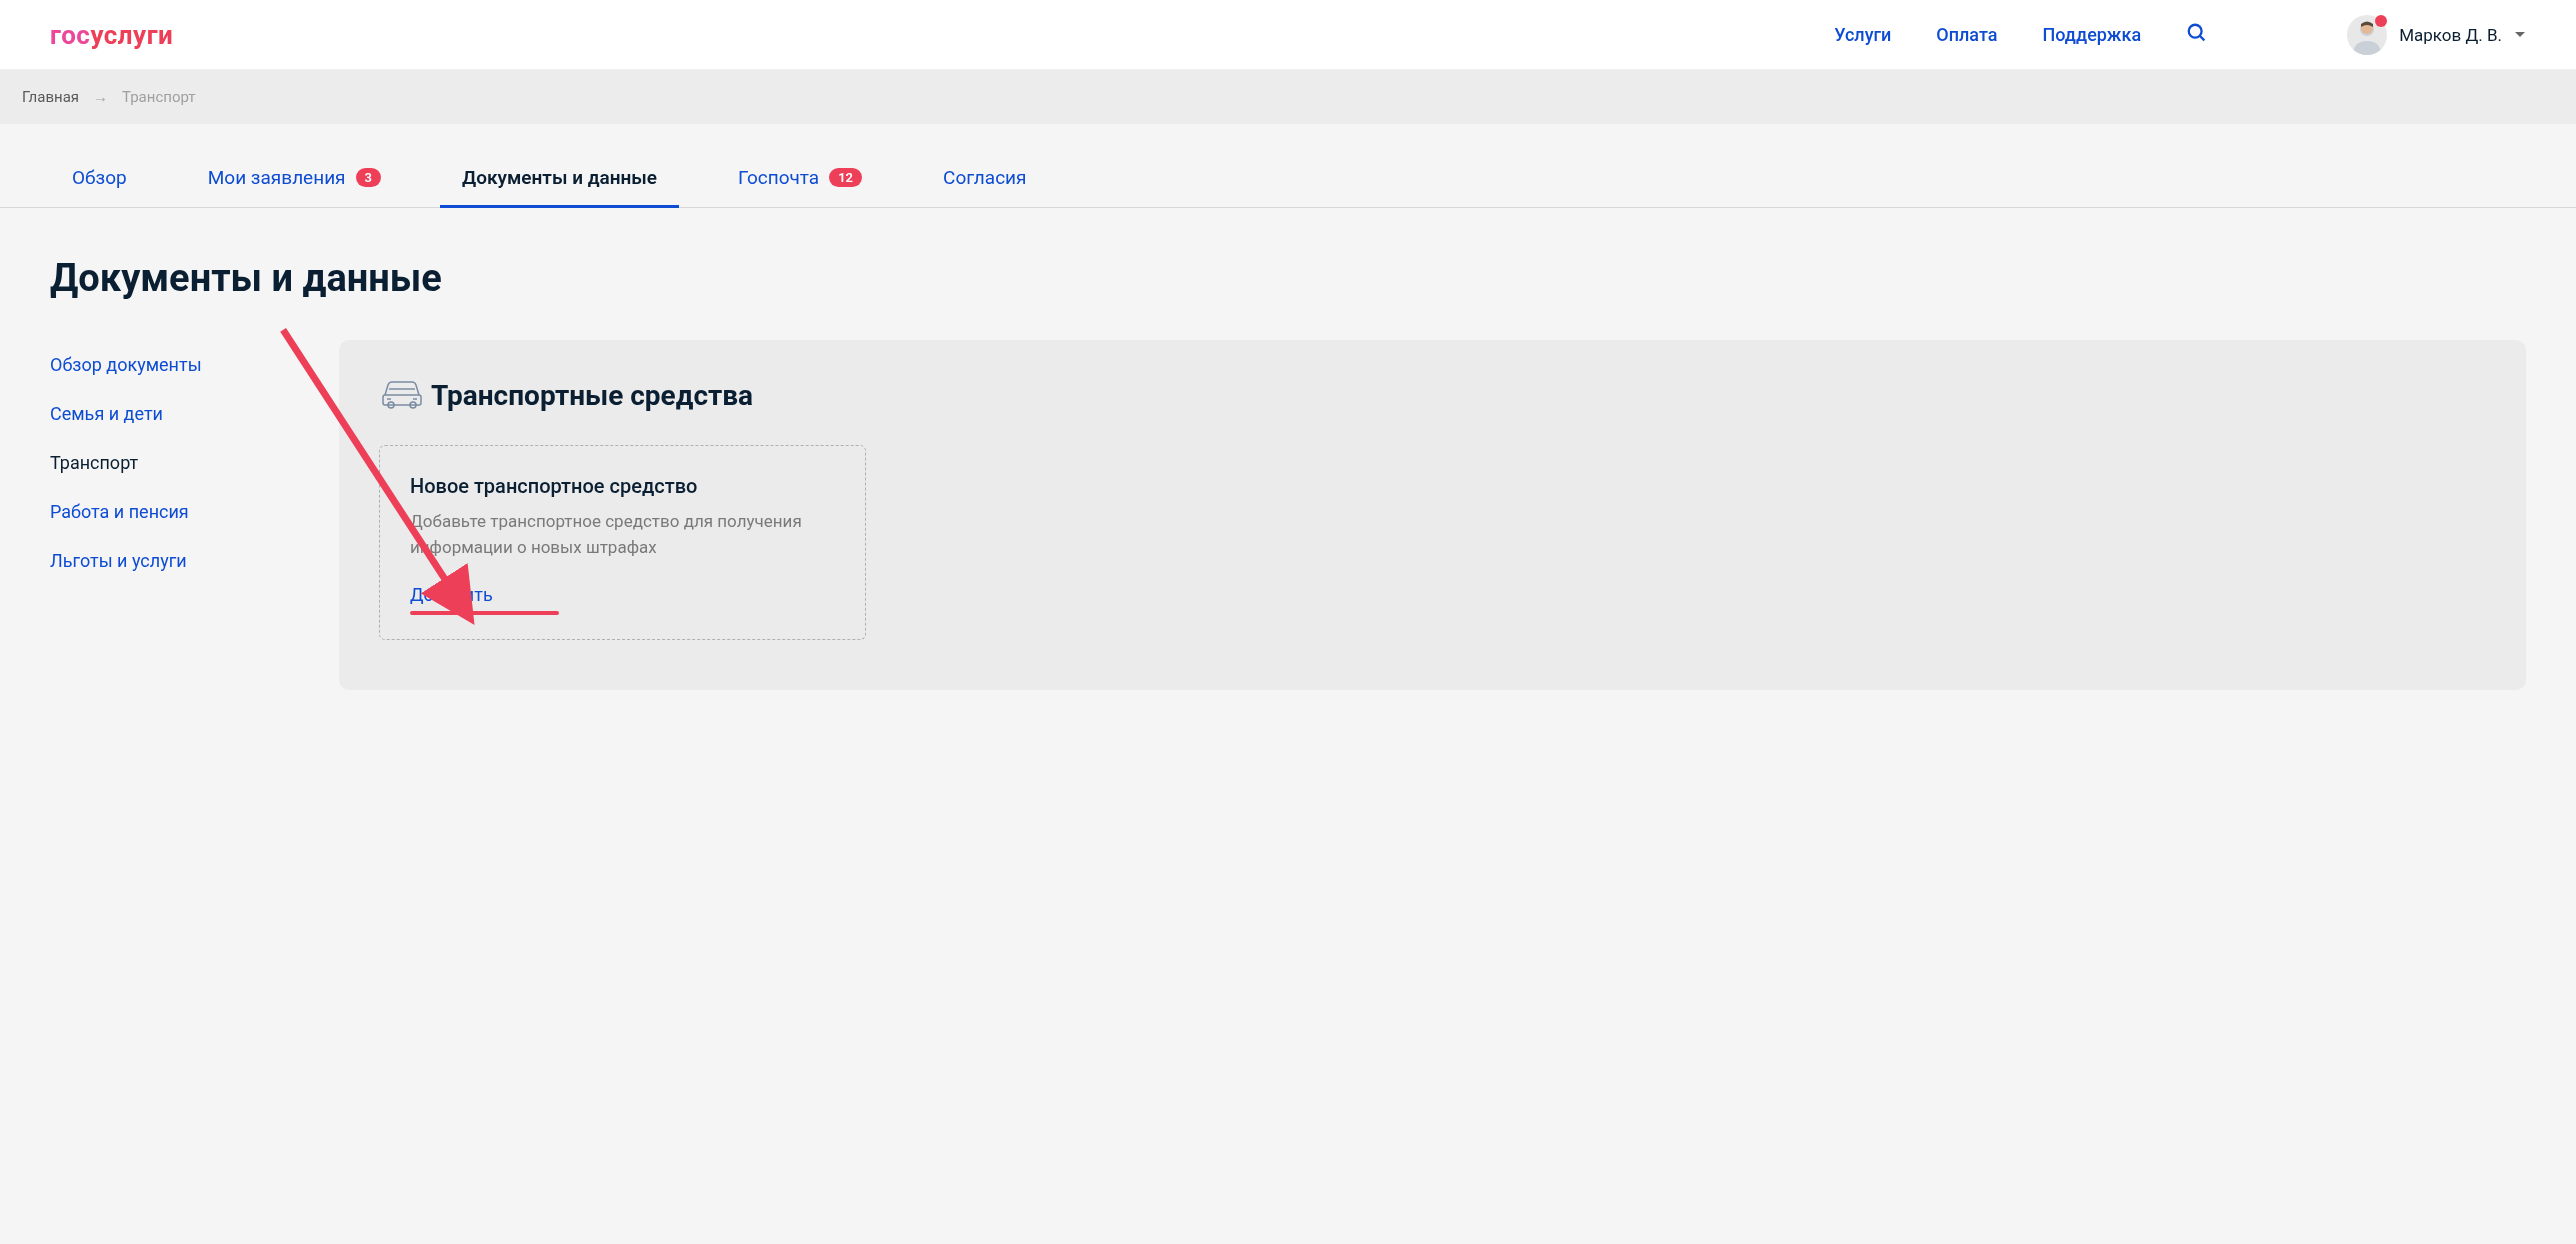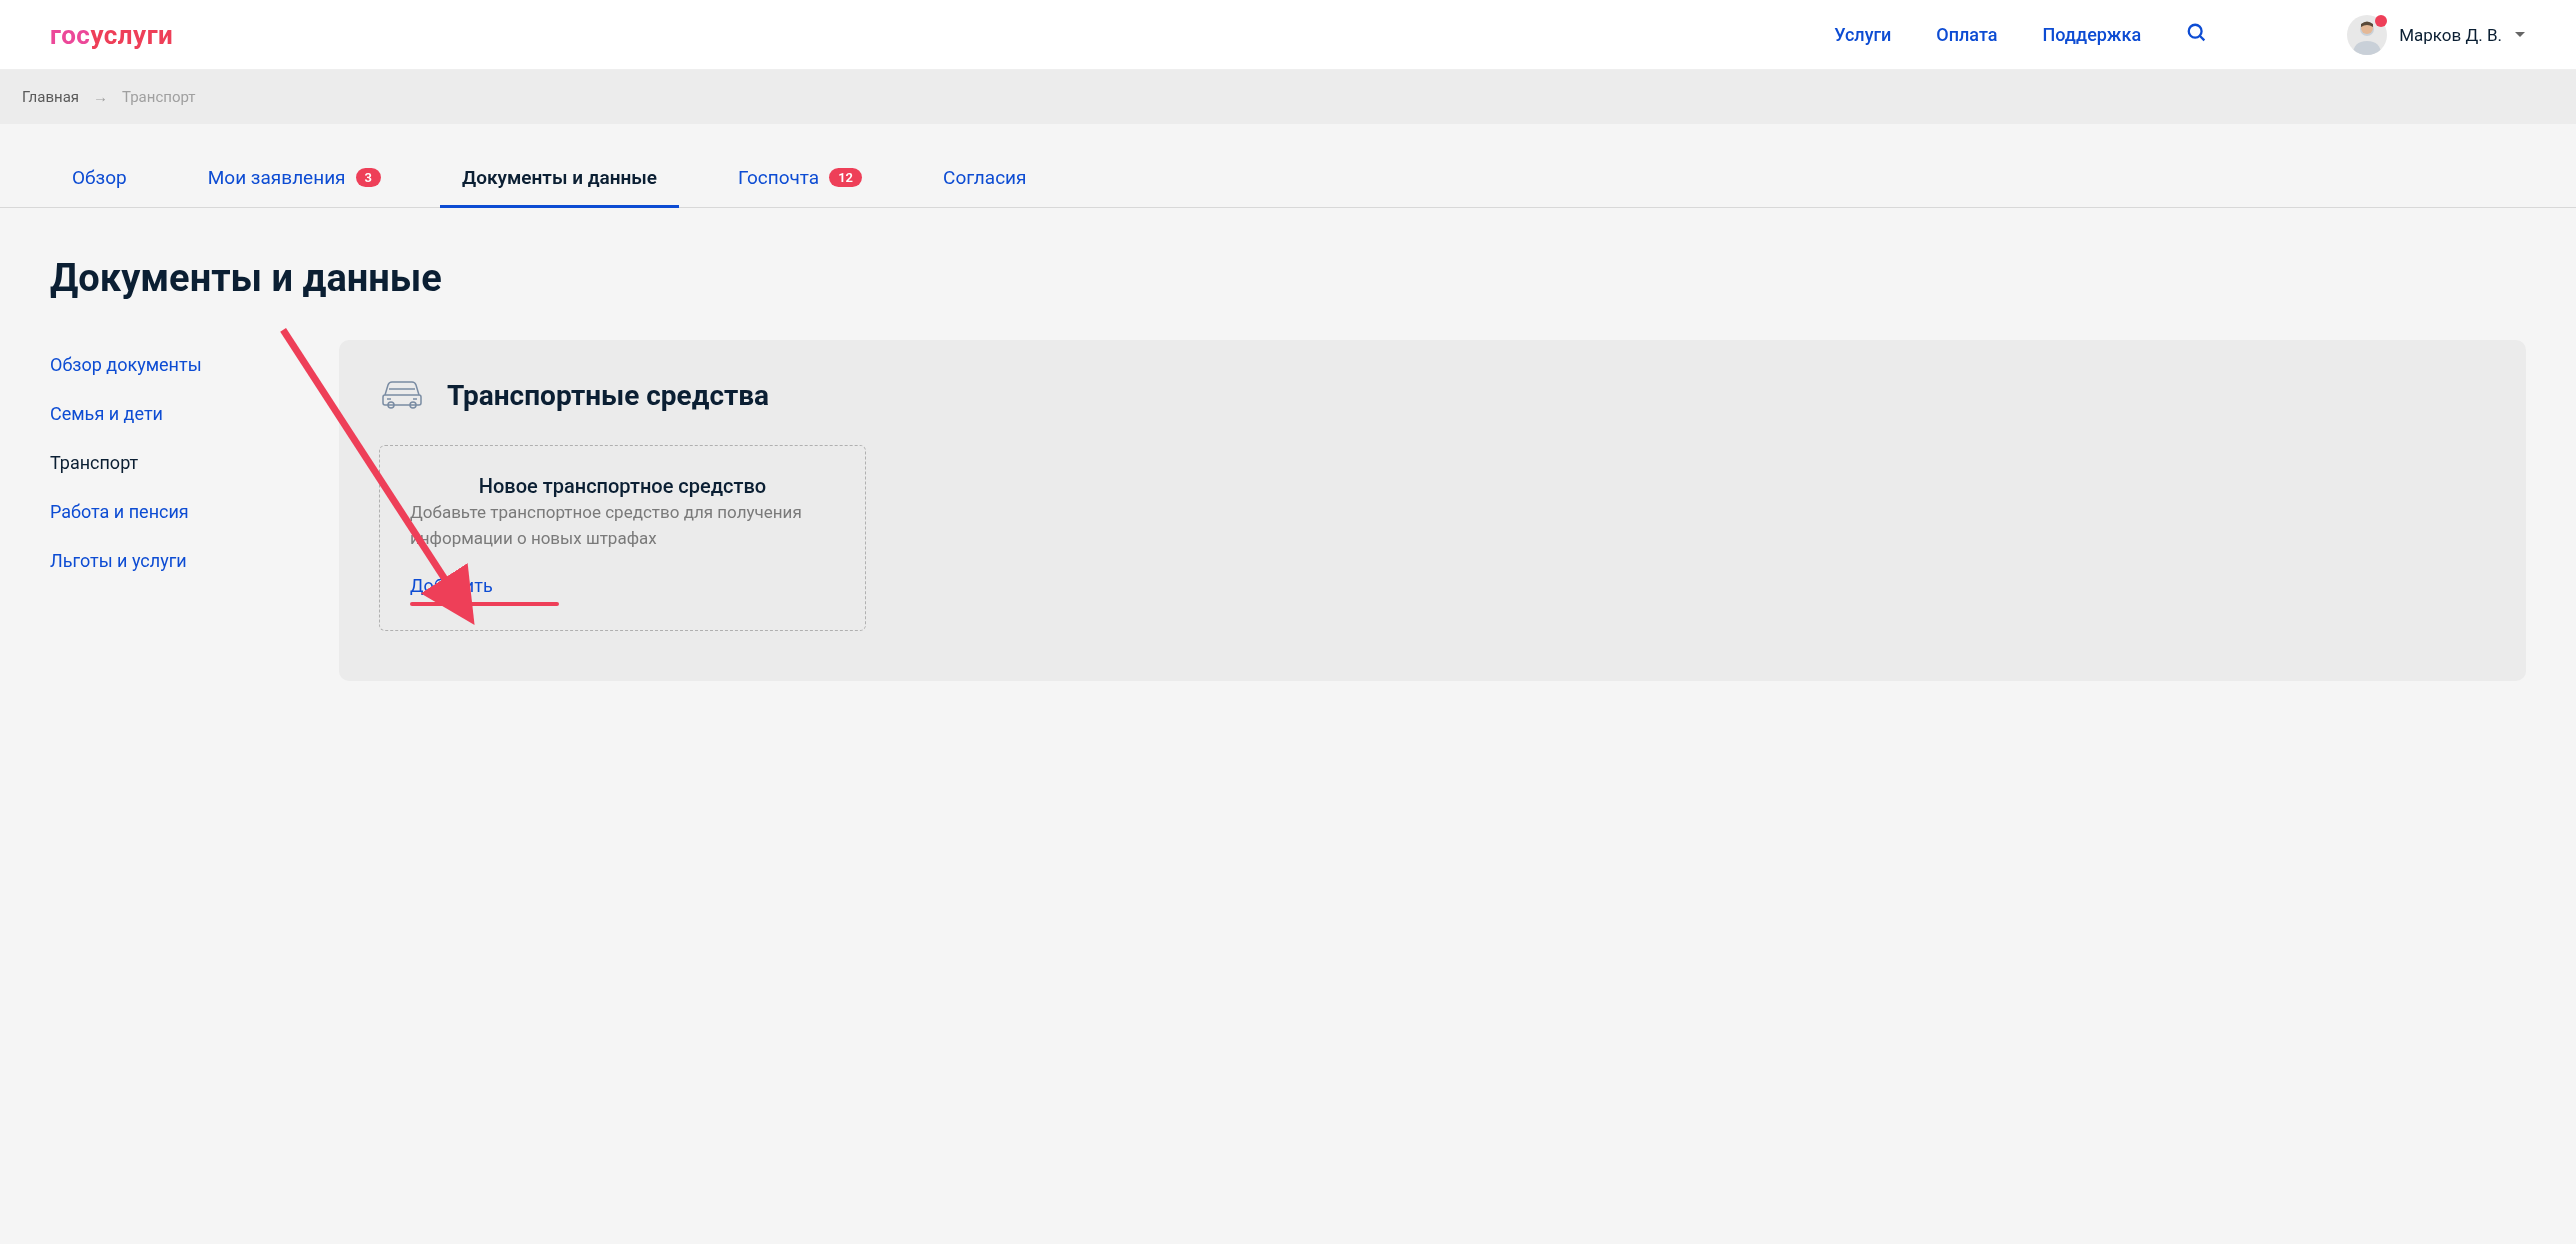--- a/index.html
+++ b/index.html
@@ -172,43 +172,42 @@
     }
     .main-panel {
       flex: 1;
       background: #ebebeb;
       border-radius: 10px;
       padding: 35px 40px 50px 40px;
     }
     .panel-header {
       display: flex;
       align-items: center;
-      gap: 22px;
+      gap: 6px;
       margin-bottom: 30px;
     }
     .car-icon {
       color: #7a8ca3;
     }
     .panel-title {
       font-size: 28px;
       font-weight: 700;
       color: #0b1f33;
     }
     .add-card {
       border: 1px dashed #b0b0b0;
       border-radius: 6px;
       padding: 28px 30px 24px 30px;
       max-width: 487px;
     }
     .add-card-title {
       font-size: 20px;
       font-weight: 500;
       color: #0b1f33;
-      margin-bottom: 2px;
-      text-align: center;
+      margin-bottom: 11px;
     }
     .add-card-desc {
       font-size: 17px;
       color: #7a7a7a;
       line-height: 1.5;
       margin-bottom: 24px;
     }
     .add-card-link {
       font-size: 18px;
       color: #0d4cd3;

